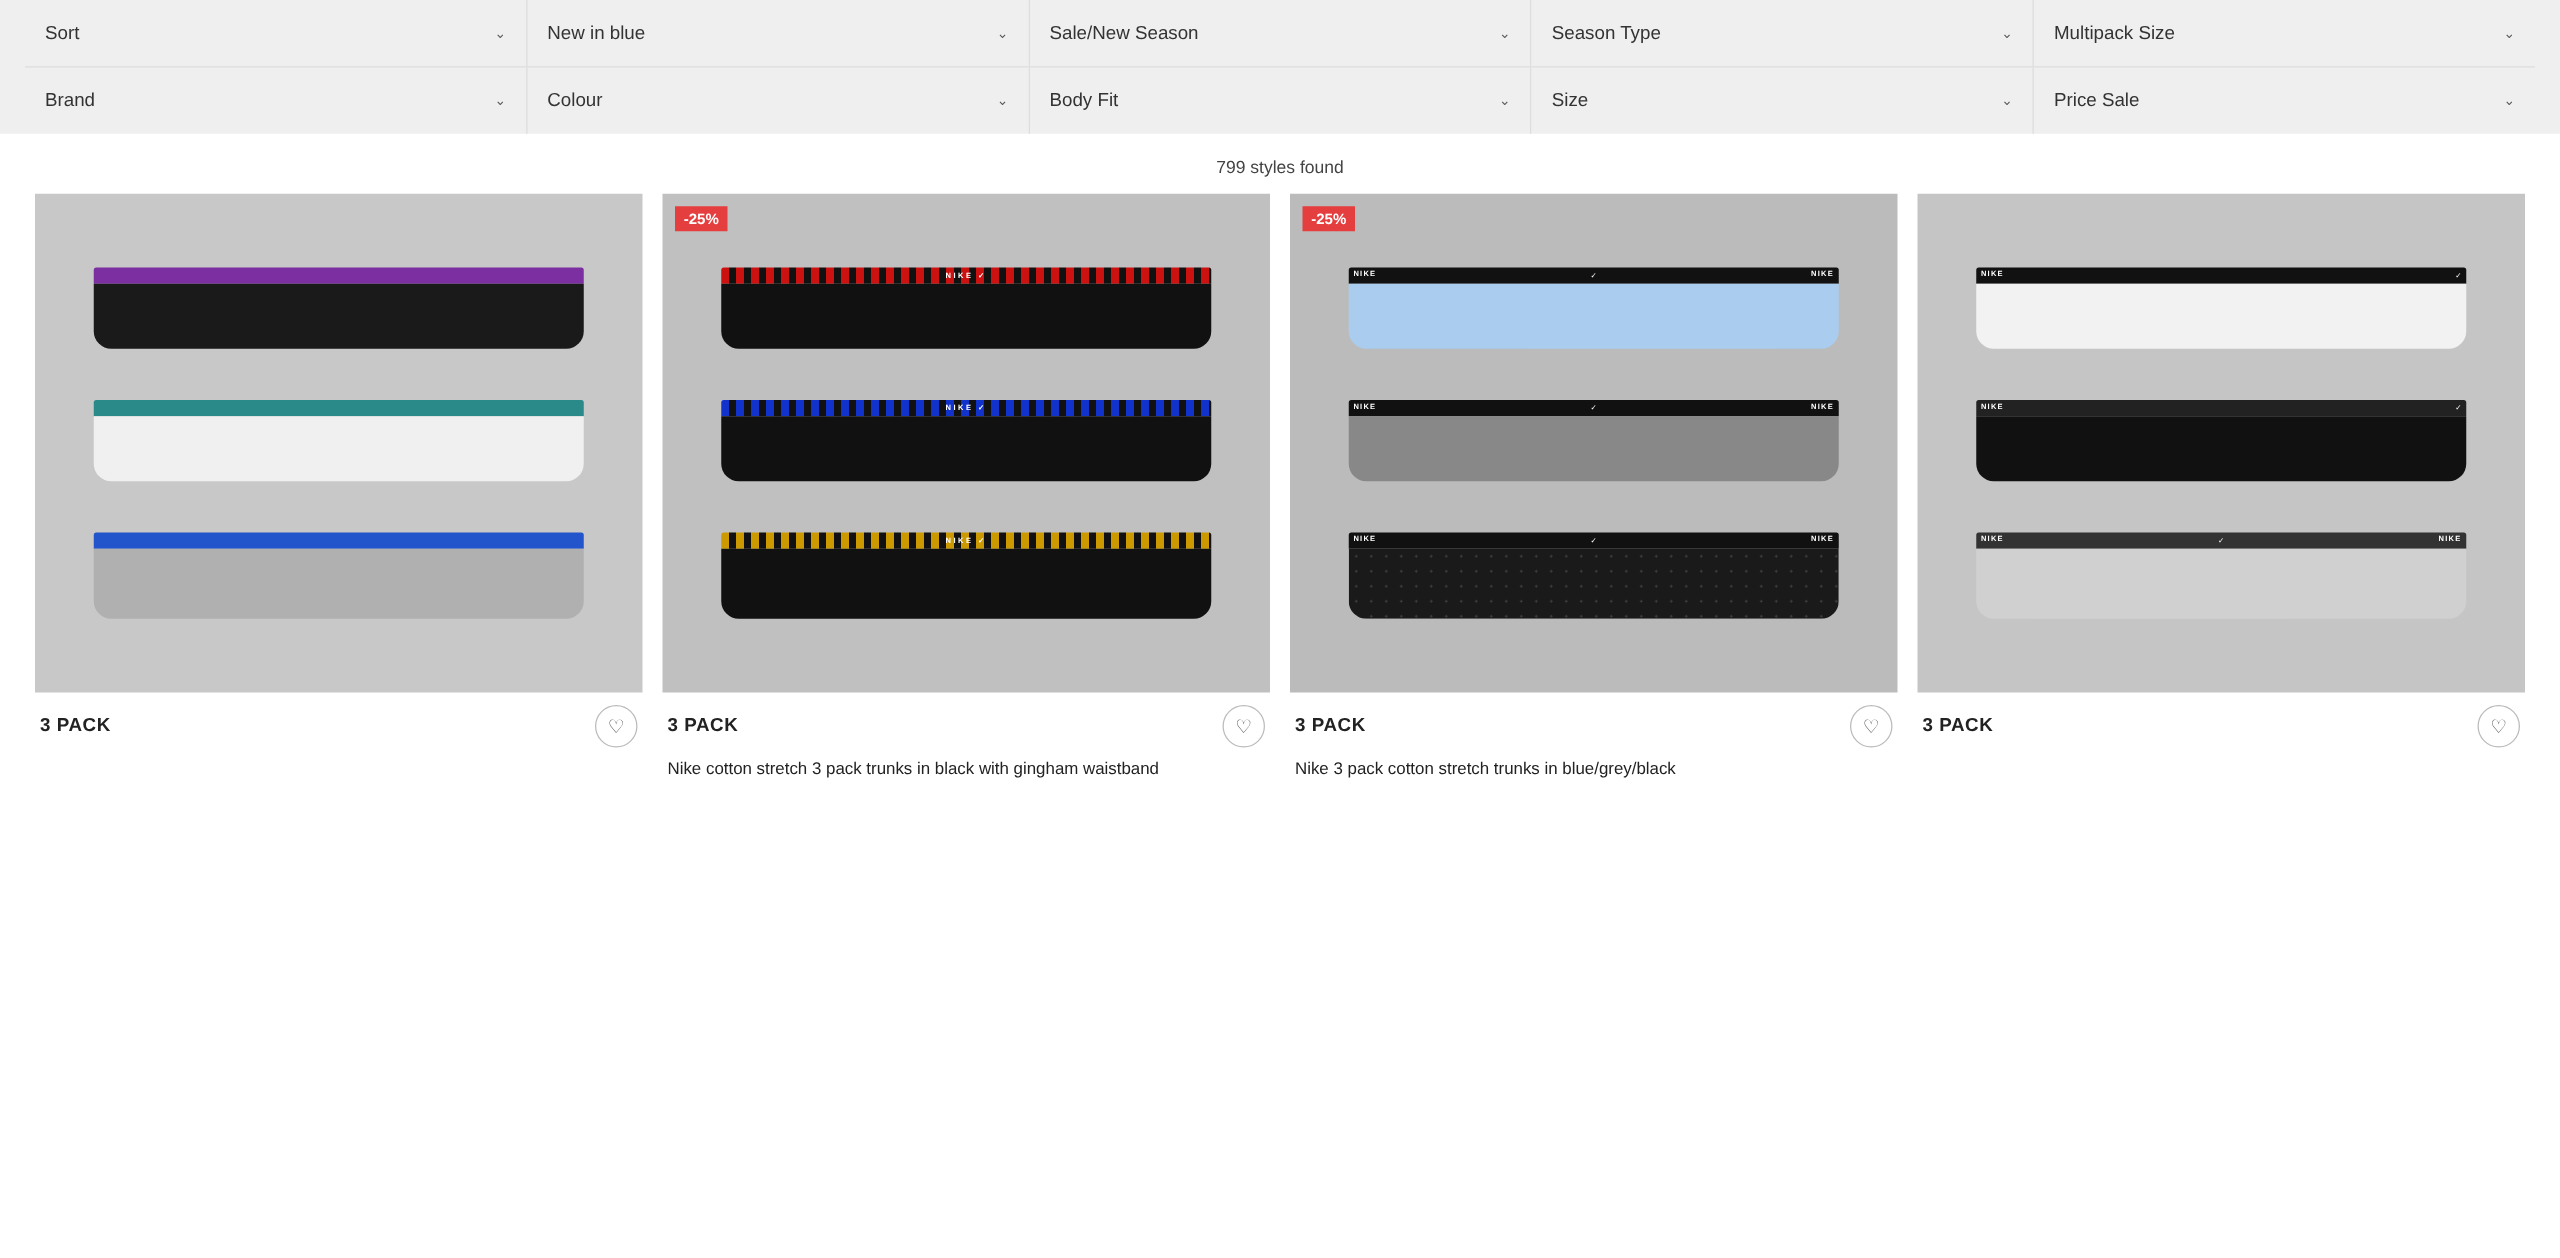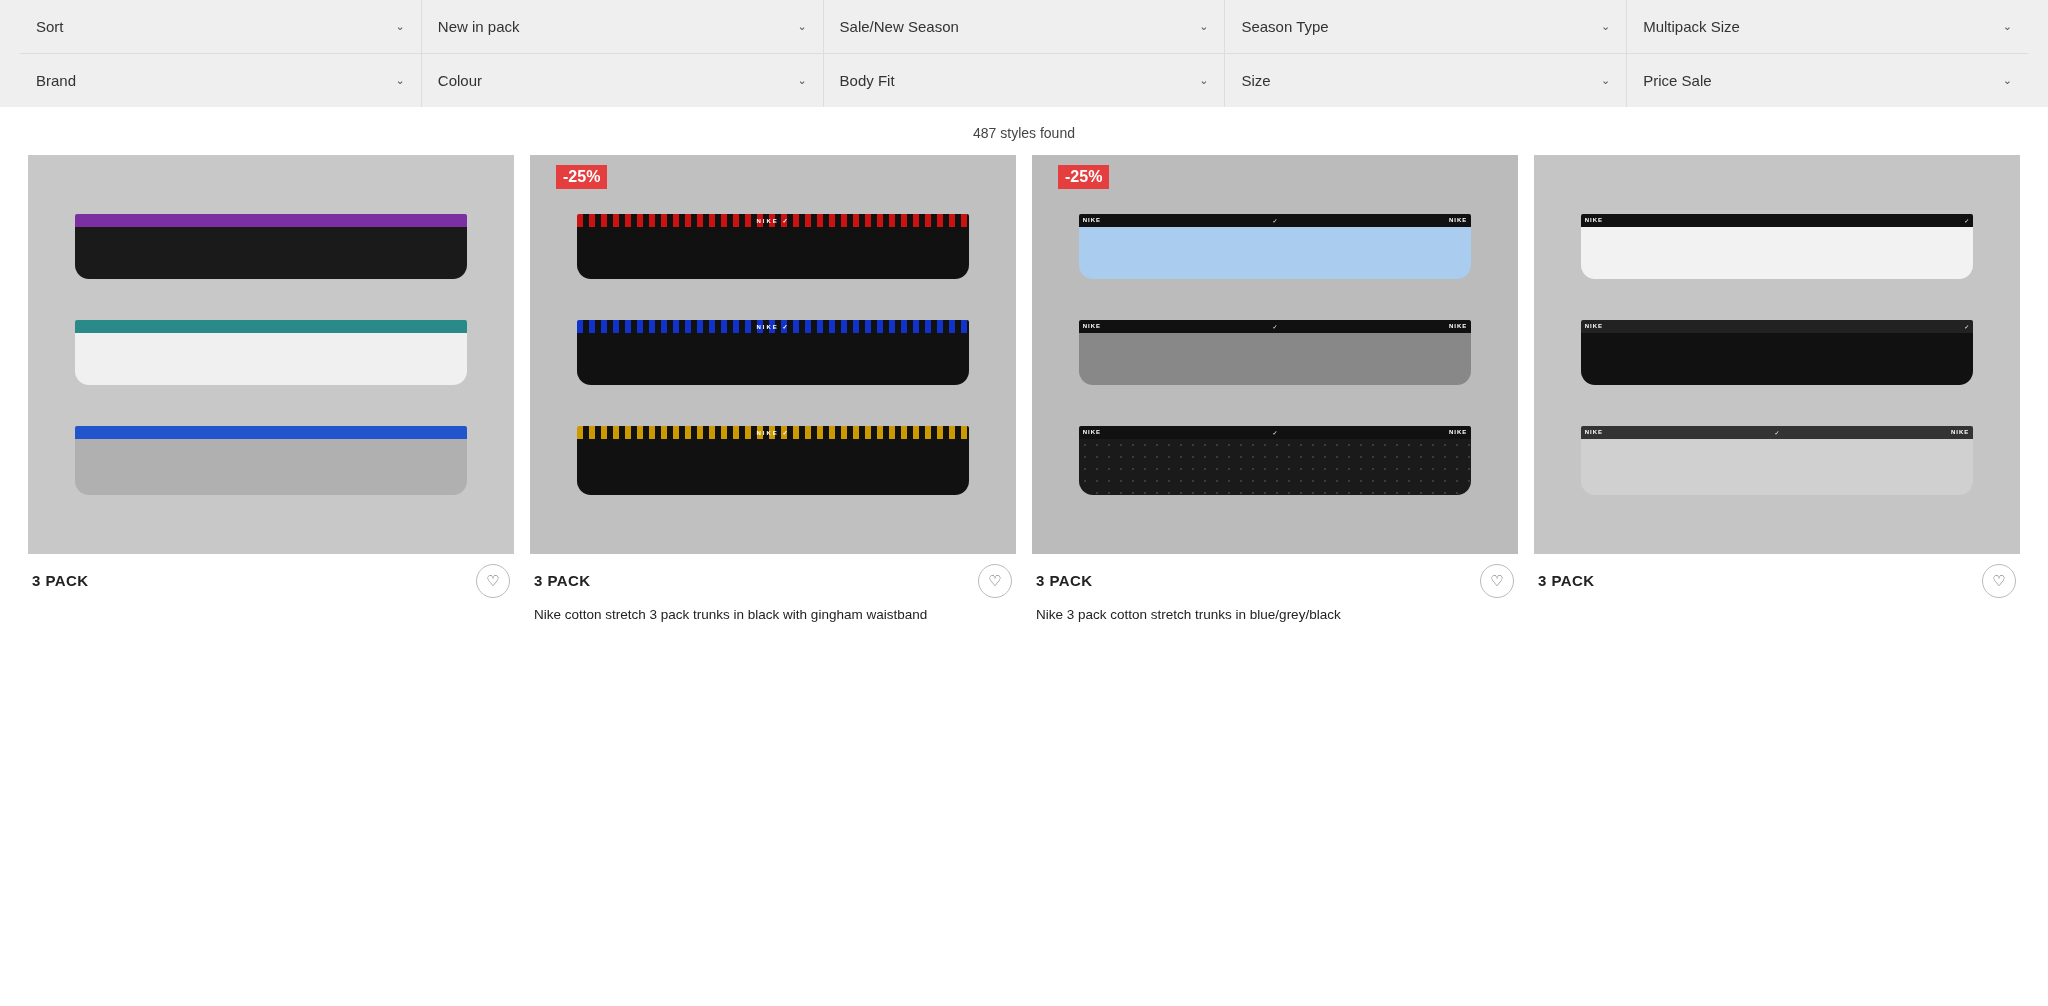--- a/index.html
+++ b/index.html
@@ -64,24 +64,24 @@
     .product-image-wrapper {
       position: relative;
       background: #e8e8e8;
       overflow: hidden;
       aspect-ratio: 1 / 0.82;
     }
 
     .discount-badge {
       position: absolute;
       top: 10px;
-      left: 26px;
+      left: 10px;
       background: #e53e3e;
       color: #fff;
-      font-size: 16px;
+      font-size: 12px;
       font-weight: bold;
       padding: 3px 7px;
       z-index: 2;
     }
 
     .pack-label-row {
       display: flex;
       align-items: center;
       justify-content: space-between;
       margin-top: 10px;
@@ -120,21 +120,21 @@
 </head>
 <body>
 
 <div class="filter-bar">
   <div class="filter-row">
     <div class="filter-item">
       <span>Sort</span>
       <span class="chevron">⌄</span>
     </div>
     <div class="filter-item">
-      <span>New in pack</span>
+      <span>New in blue</span>
       <span class="chevron">⌄</span>
     </div>
     <div class="filter-item">
       <span>Sale/New Season</span>
       <span class="chevron">⌄</span>
     </div>
     <div class="filter-item">
       <span>Season Type</span>
       <span class="chevron">⌄</span>
     </div>
@@ -161,21 +161,21 @@
       <span class="chevron">⌄</span>
     </div>
     <div class="filter-item">
       <span>Price Sale</span>
       <span class="chevron">⌄</span>
     </div>
   </div>
 </div>
 
 <div class="results-count">
-  <span>487 styles found</span>
+  <span>799 styles found</span>
 </div>
 
 <div class="product-grid">
 
   <div class="product-card">
     <div class="product-image-wrapper" style="background:#c8c8c8;">
       <div style="width:100%;height:100%;position:relative;overflow:hidden;">
 
         <div style="width:100%;height:100%;display:flex;flex-direction:column;justify-content:space-evenly;align-items:center;padding:14px 20px;">
 

